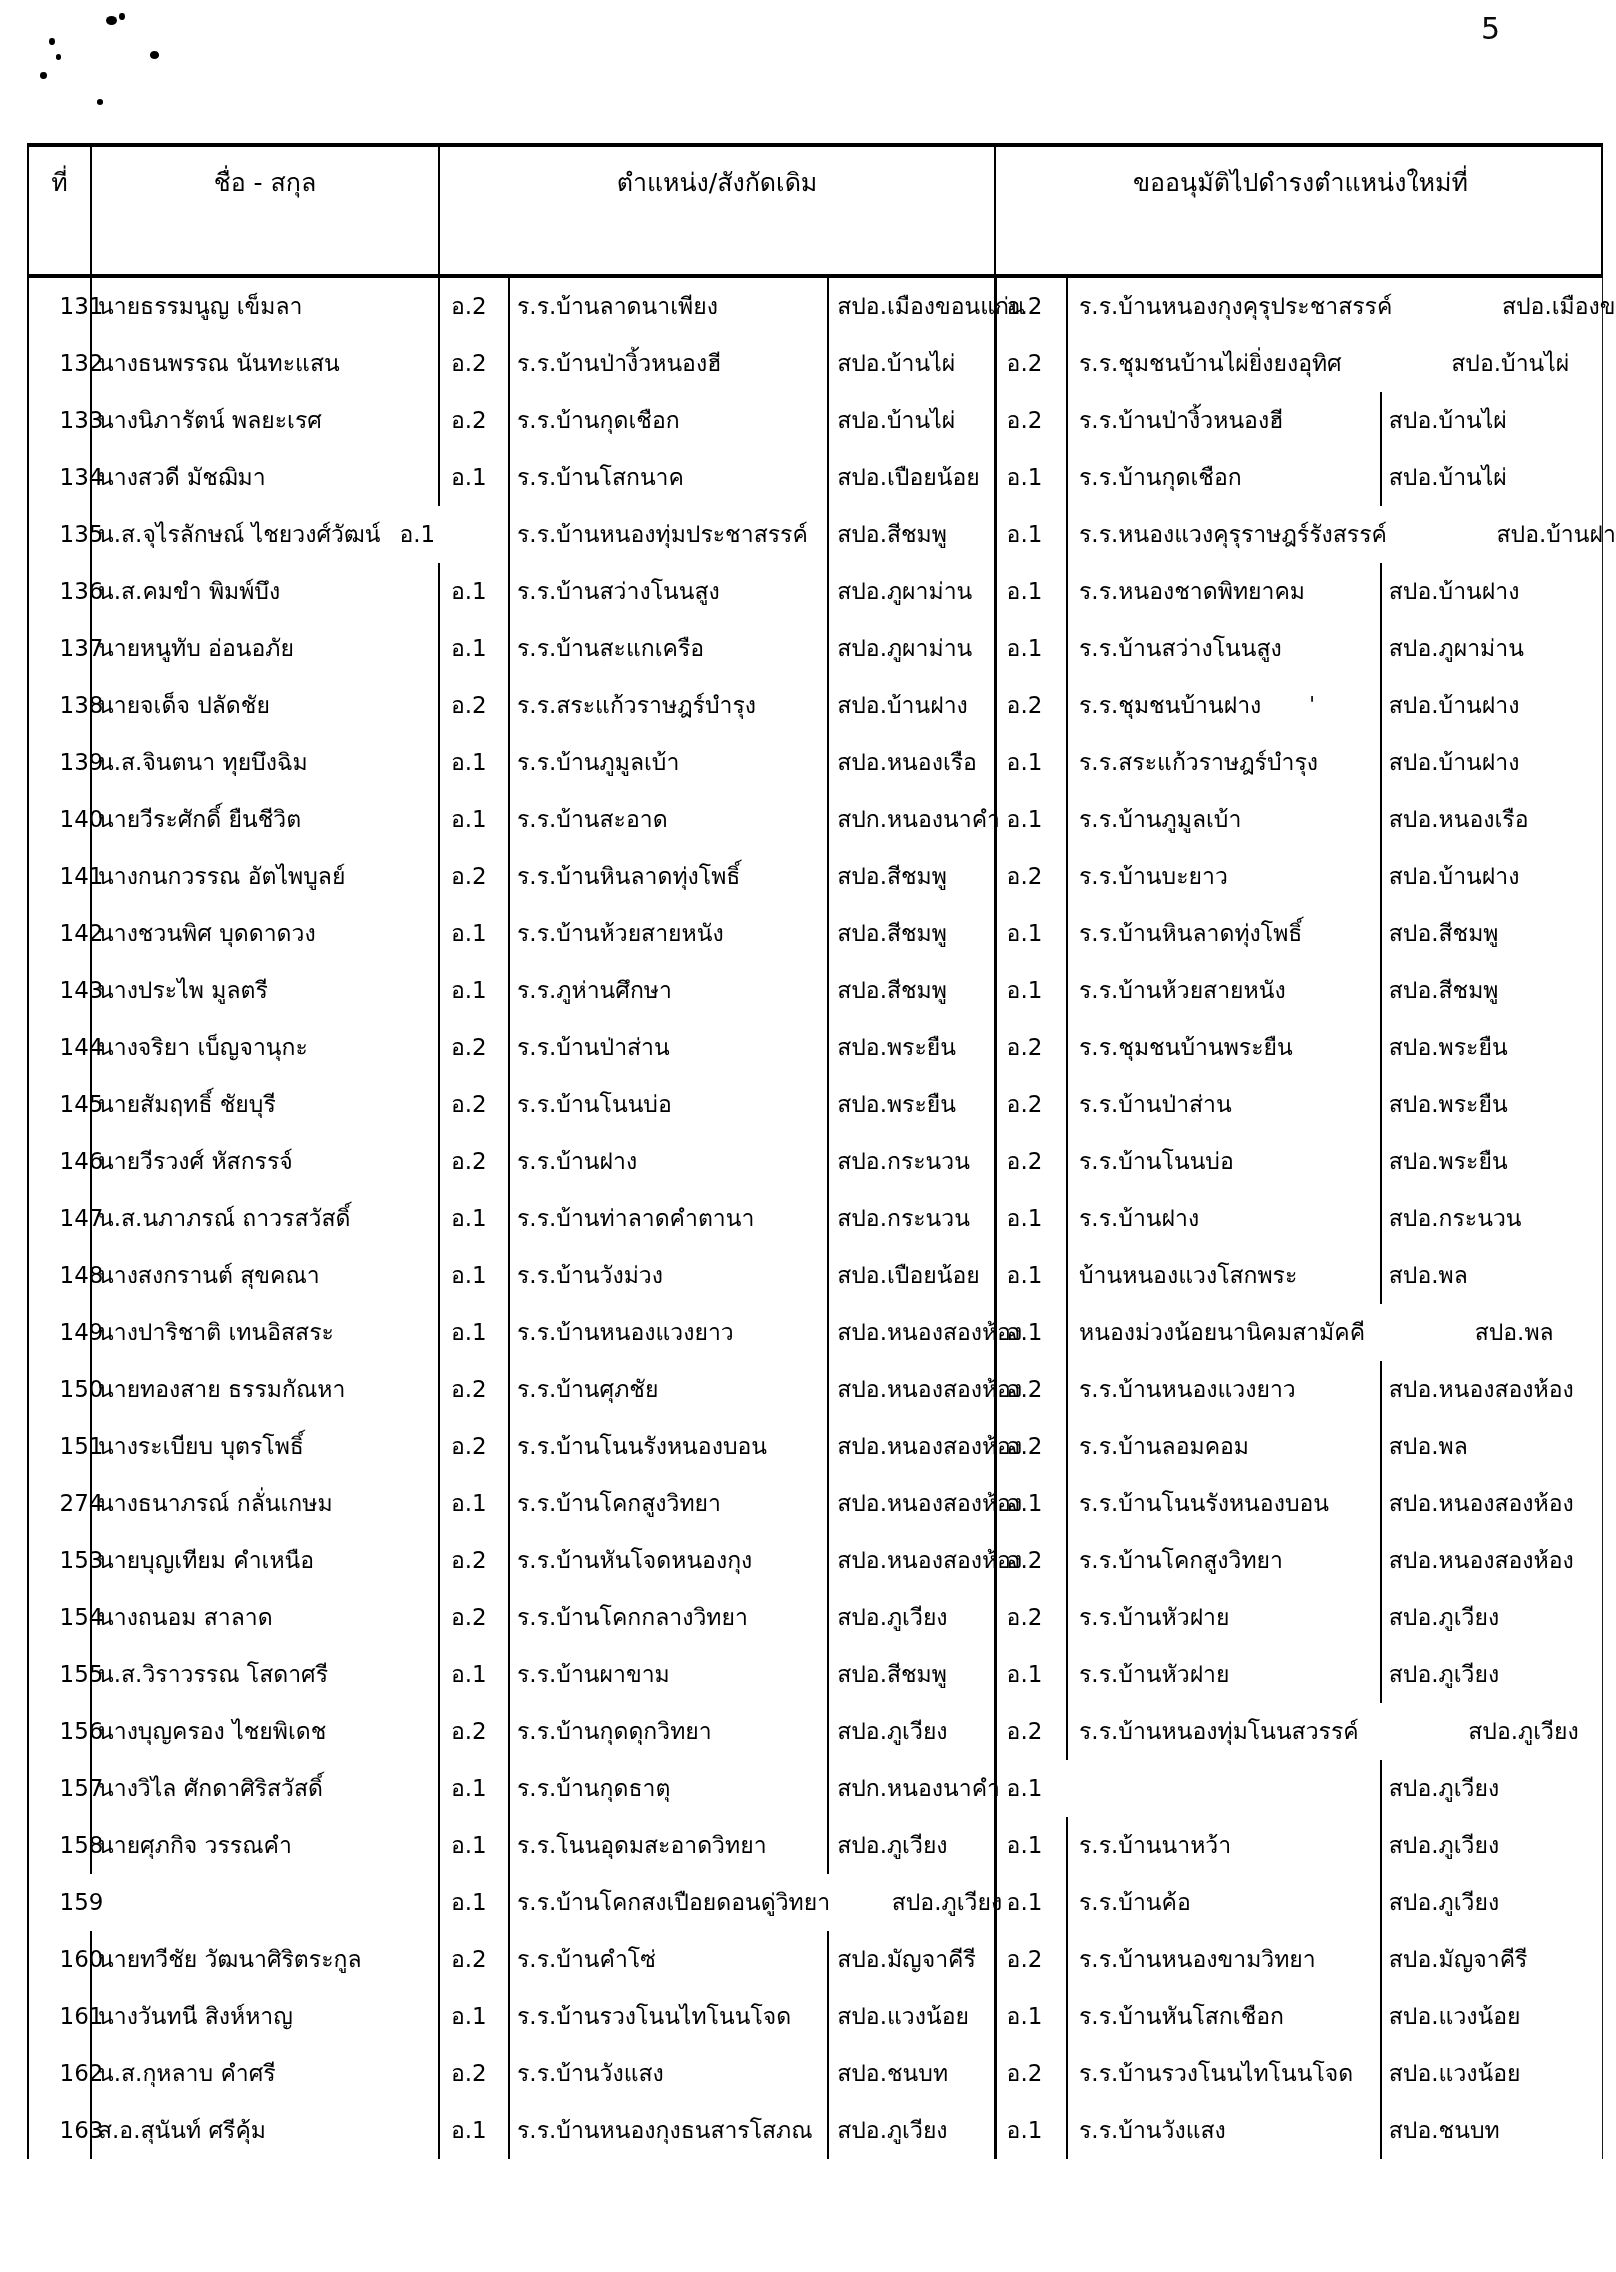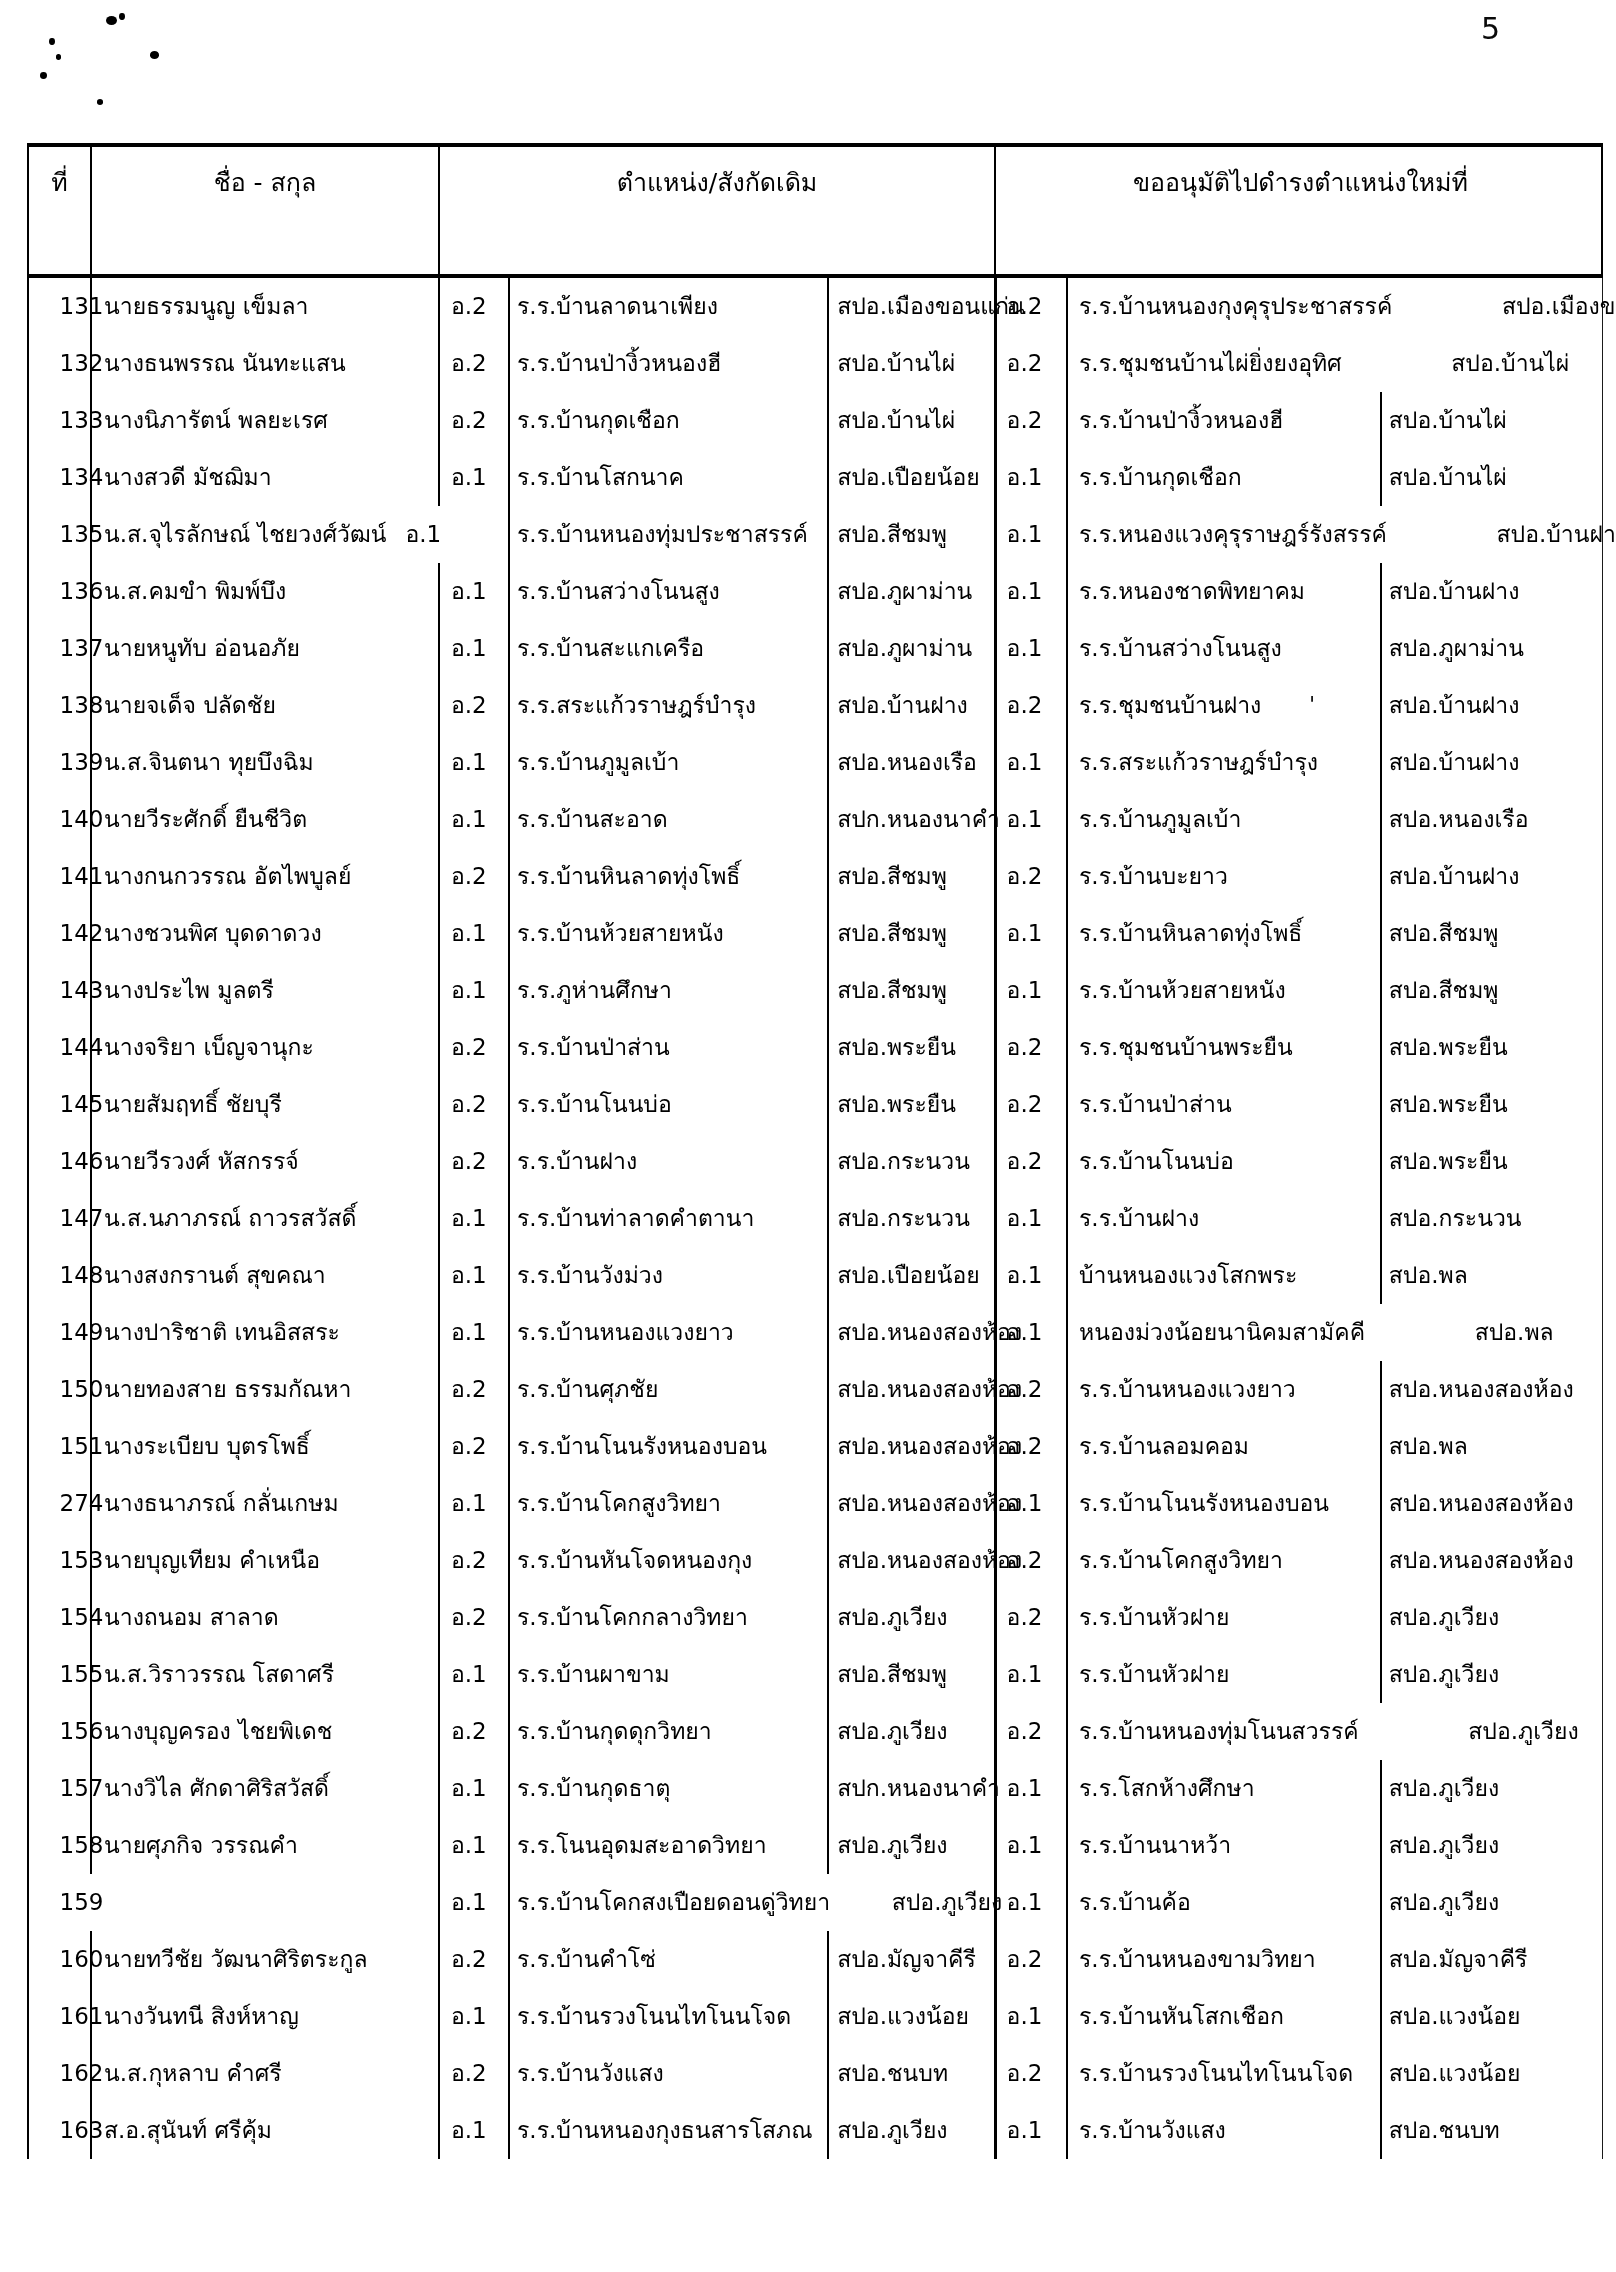--- a/index.html
+++ b/index.html
@@ -41,21 +41,21 @@
     display:grid;
     grid-template-columns:61px 348px 70px 319px 167px 72px 314px 225px;
     height:57px;
   }
   .td{
     display:flex;align-items:center;
     font-size:23px;white-space:nowrap;overflow:visible;
     line-height:1.05;
   }
   .c-no{grid-column:1;justify-content:center;padding-left:44px;}
-  .c-name{grid-column:2;border-left:2.7px solid #000;padding-left:12px;position:relative;z-index:1;}
+  .c-name{grid-column:2;border-left:2.7px solid #000;padding-left:6px;position:relative;z-index:1;}
   .c-level{grid-column:3;border-left:2.7px solid #000;padding-left:11px;}
   .c-school{grid-column:4;border-left:2.7px solid #000;padding-left:7px;}
   .c-district{grid-column:5;border-left:2.7px solid #000;padding-left:8.2px;}
   .c-nlevel{grid-column:6;border-left:3.4px solid #000;padding-left:9.6px;}
   .c-nschool{grid-column:7;border-left:2.7px solid #000;padding-left:11px;}
   .c-ndistrict{grid-column:8;border-left:2px solid #000;padding-left:6.8px;}
   
   .merge-new .c-nschool{grid-column:7 / span 2;gap:24px;}
   .merge-old .c-school{grid-column:4 / span 2;gap:48px;}
   .level-in-name .c-level{border-left:none;}
@@ -612,25 +612,20 @@
             <span class="nm">นางวิไล ศักดาศิริสวัสดิ์</span>
             <span class="lvl-in"></span>
           </div>
     <div class="td c-level">อ.1</div>
     <div class="td c-school">
             <span class="s1">ร.ร.บ้านกุดธาตุ</span>
             <span class="s2"></span>
           </div>
     <div class="td c-district">สปก.หนองนาคำ</div>
     <div class="td c-nlevel">อ.1</div>
-    <div class="td c-nschool">
-            <span class="s1">ร.ร.โสกห้างศึกษา</span>
-            <span class="mark"></span>
-            <span class="s2"></span>
-          </div>
     <div class="td c-ndistrict">สปอ.ภูเวียง</div>
   </div>
         <div class="tr">
     <div class="td c-no">158</div>
     <div class="td c-name">
             <span class="nm">นายศุภกิจ วรรณคำ</span>
             <span class="lvl-in"></span>
           </div>
     <div class="td c-level">อ.1</div>
     <div class="td c-school">

